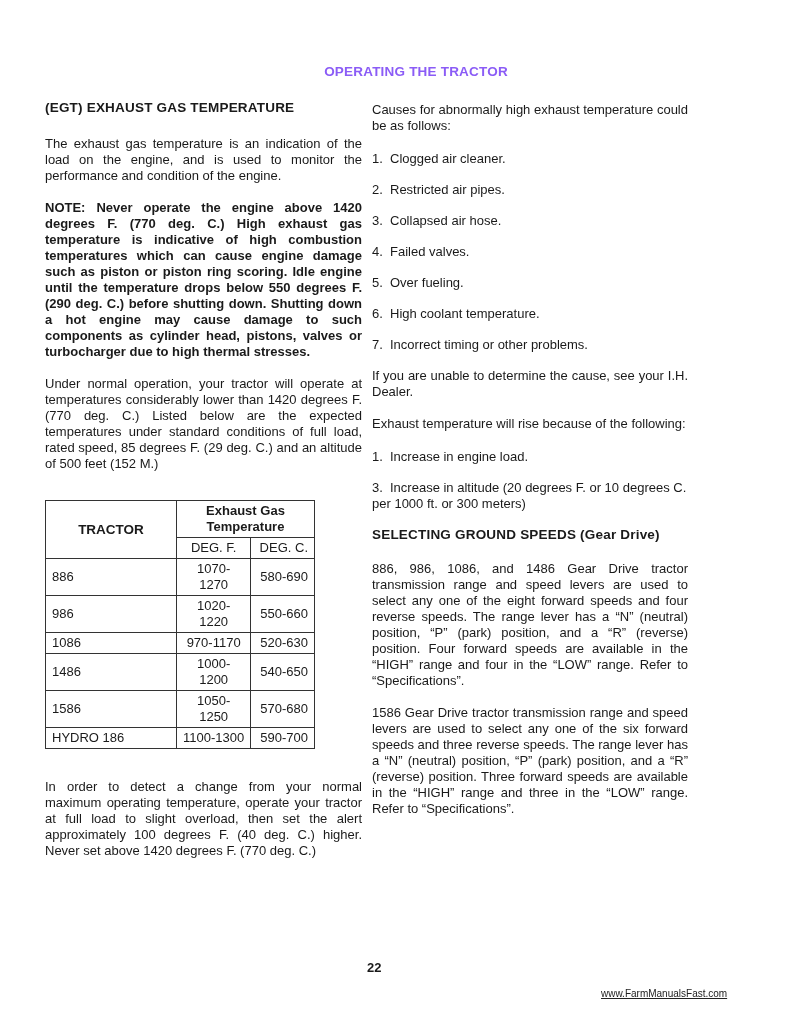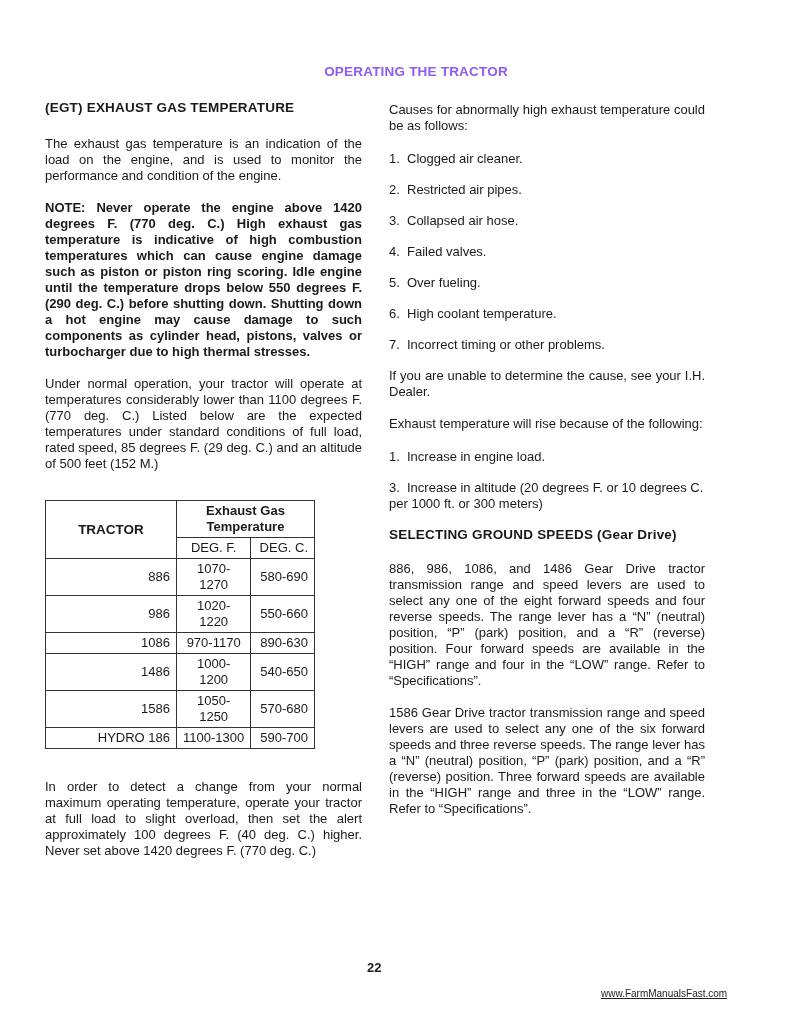--- a/index.html
+++ b/index.html
@@ -28,21 +28,21 @@
       padding-left: 16px;
     }
     .col {
       position: absolute;
       top: 100px;
       font-size: 13px;
       line-height: 16px;
       text-align: justify;
     }
     .col-left { left: 45px; width: 317px; }
-    .col-right { left: 389px; width: 316px; top: 102px; }
+    .col-right { left: 372px; width: 316px; top: 102px; }
     .section-title {
       font-weight: bold;
       font-size: 13.5px;
       margin: 0 0 20px 0;
       text-align: left;
       letter-spacing: 0.2px;
     }
     .col-right .section-title { margin-bottom: 18px; }
     p { margin: 0 0 16px 0; }
     .note { font-weight: bold; }
@@ -61,21 +61,21 @@
       border: 1.2px solid #333;
       padding: 2px 6px;
       height: 16px;
     }
     table.egt th { font-weight: bold; }
     table.egt th.tractor-h { font-size: 13.5px; text-align: center; width: 118px; }
     table.egt th.group-h { text-align: center; font-weight: bold; }
     table.egt th.sub-h { font-weight: normal; font-size: 13px; }
     table.egt th.sub-f { text-align: center; }
     table.egt th.sub-c { text-align: right; }
-    table.egt td.model { text-align: right; margin-top: 32px; }
+    table.egt td.model { text-align: left; margin-top: 32px; }
     table.egt td.degf { text-align: center; }
     table.egt td.degc { text-align: right; }
 
     .page-number {
       position: absolute;
       top: 960px;
       left: 367px;
       font-size: 13px;
       font-weight: bold;
     }
@@ -90,21 +90,21 @@
   </style>
 </head>
 <body>
 
 <div class="page-header">OPERATING THE TRACTOR</div>
 
 <div class="col col-left">
   <h2 class="section-title">(EGT) EXHAUST GAS TEMPERATURE</h2>
   <p>The exhaust gas temperature is an indication of the load on the engine, and is used to monitor the performance and condition of the engine.</p>
   <p class="note"><span class="note-label">NOTE:</span><span> Never operate the engine above 1420 degrees F. (770 deg. C.) High exhaust gas temperature is indicative of high combustion temperatures which can cause engine damage such as piston or piston ring scoring. Idle engine until the temperature drops below 550 degrees F. (290 deg. C.) before shutting down. Shutting down a hot engine may cause damage to such components as cylinder head, pistons, valves or turbocharger due to high thermal stresses.</span></p>
-  <p>Under normal operation, your tractor will operate at temperatures considerably lower than 1100 degrees F. (770 deg. C.) Listed below are the expected temperatures under standard conditions of full load, rated speed, 85 degrees F. (29 deg. C.) and an altitude of 500 feet (152 M.)</p>
+  <p>Under normal operation, your tractor will operate at temperatures considerably lower than 1420 degrees F. (770 deg. C.) Listed below are the expected temperatures under standard conditions of full load, rated speed, 85 degrees F. (29 deg. C.) and an altitude of 500 feet (152 M.)</p>
 
   <table class="egt">
     <thead>
       <tr>
         <th class="tractor-h" rowspan="2">TRACTOR</th>
         <th class="group-h" colspan="2">Exhaust Gas Temperature</th>
       </tr>
       <tr>
         <th class="sub-h sub-f">DEG. F.</th>
         <th class="sub-h sub-c">DEG. C.</th>
@@ -117,21 +117,21 @@
         <td class="degc">580-690</td>
       </tr>
       <tr>
         <td class="model">986</td>
         <td class="degf">1020-1220</td>
         <td class="degc">550-660</td>
       </tr>
       <tr>
         <td class="model">1086</td>
         <td class="degf">970-1170</td>
-        <td class="degc">890-630</td>
+        <td class="degc">520-630</td>
       </tr>
       <tr>
         <td class="model">1486</td>
         <td class="degf">1000-1200</td>
         <td class="degc">540-650</td>
       </tr>
       <tr>
         <td class="model">1586</td>
         <td class="degf">1050-1250</td>
         <td class="degc">570-680</td>

